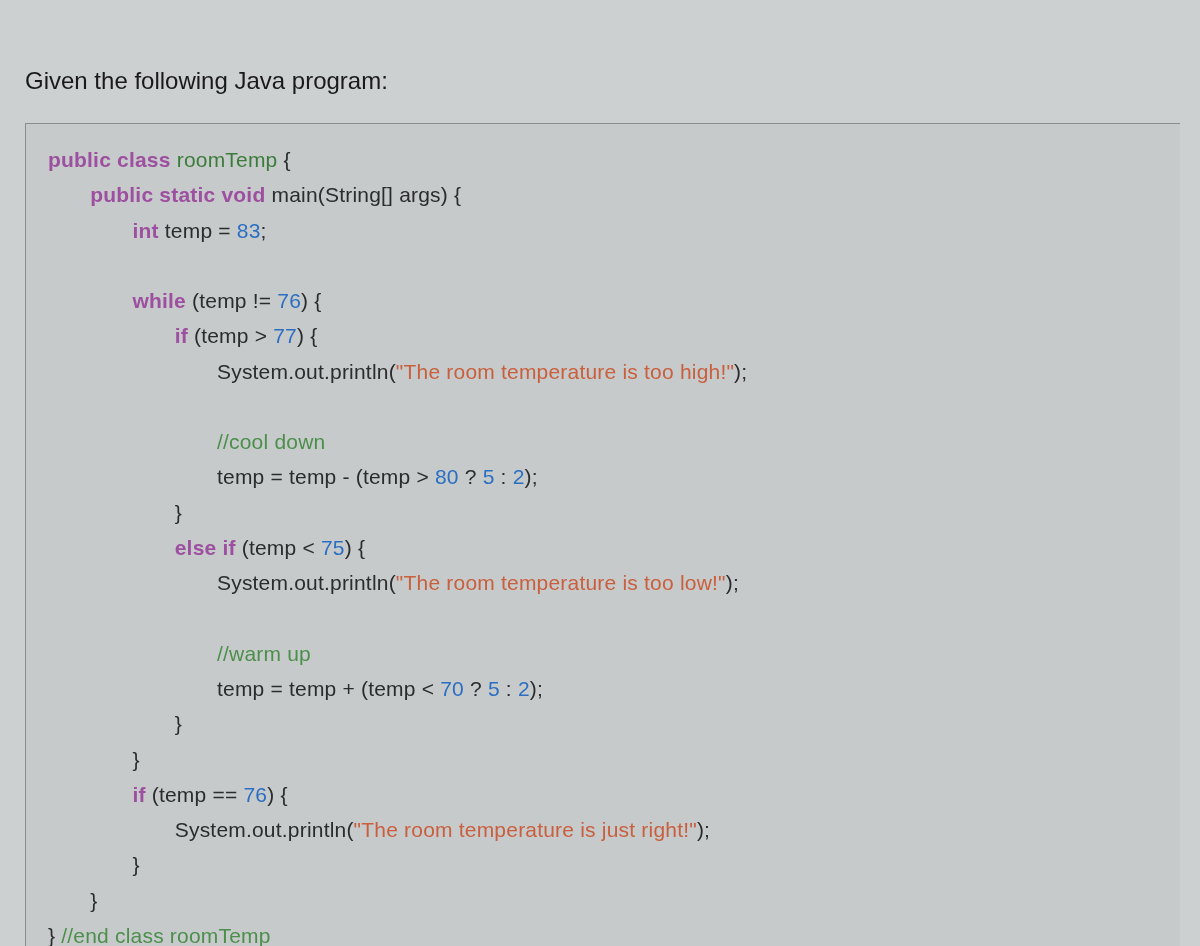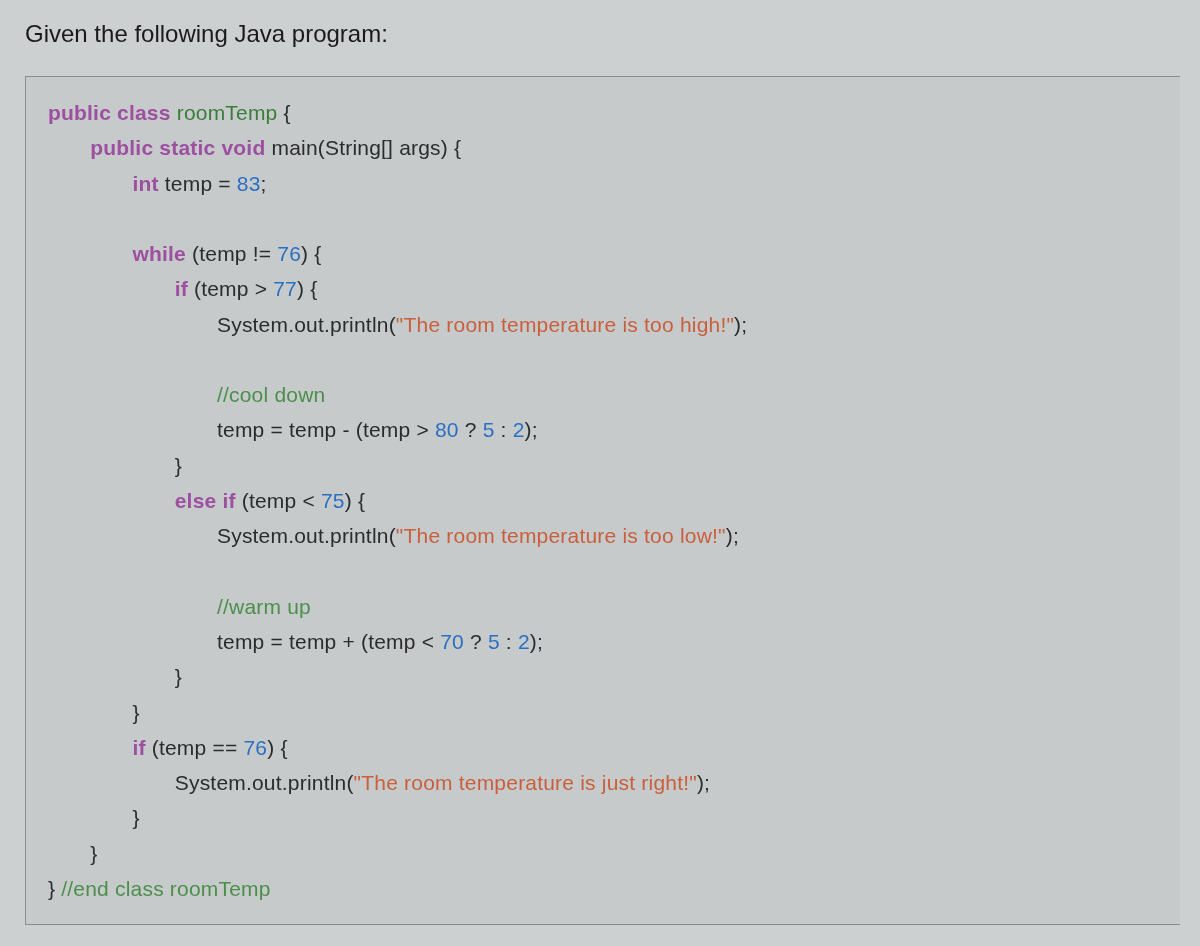--- a/index.html
+++ b/index.html
@@ -7,20 +7,21 @@
     padding: 20px 20px 20px 25px;
     background: #cdd0d1;
     font-family: Arial, Helvetica, sans-serif;
     width: 1200px;
     box-sizing: border-box;
   }
   .prompt {
     font-size: 24px;
     color: #1a1a1a;
     margin-bottom: 28px;
+    margin-top: 47px;
   }
   .code-box {
     border: 1px solid #8a8c8d;
     border-right: none;
     background: #c7cacb;
     padding: 18px 12px 18px 22px;
     font-family: Liberation Sans, sans-serif;
     font-size: 21px;
     line-height: 1.68;
     color: #2a2c2d;

